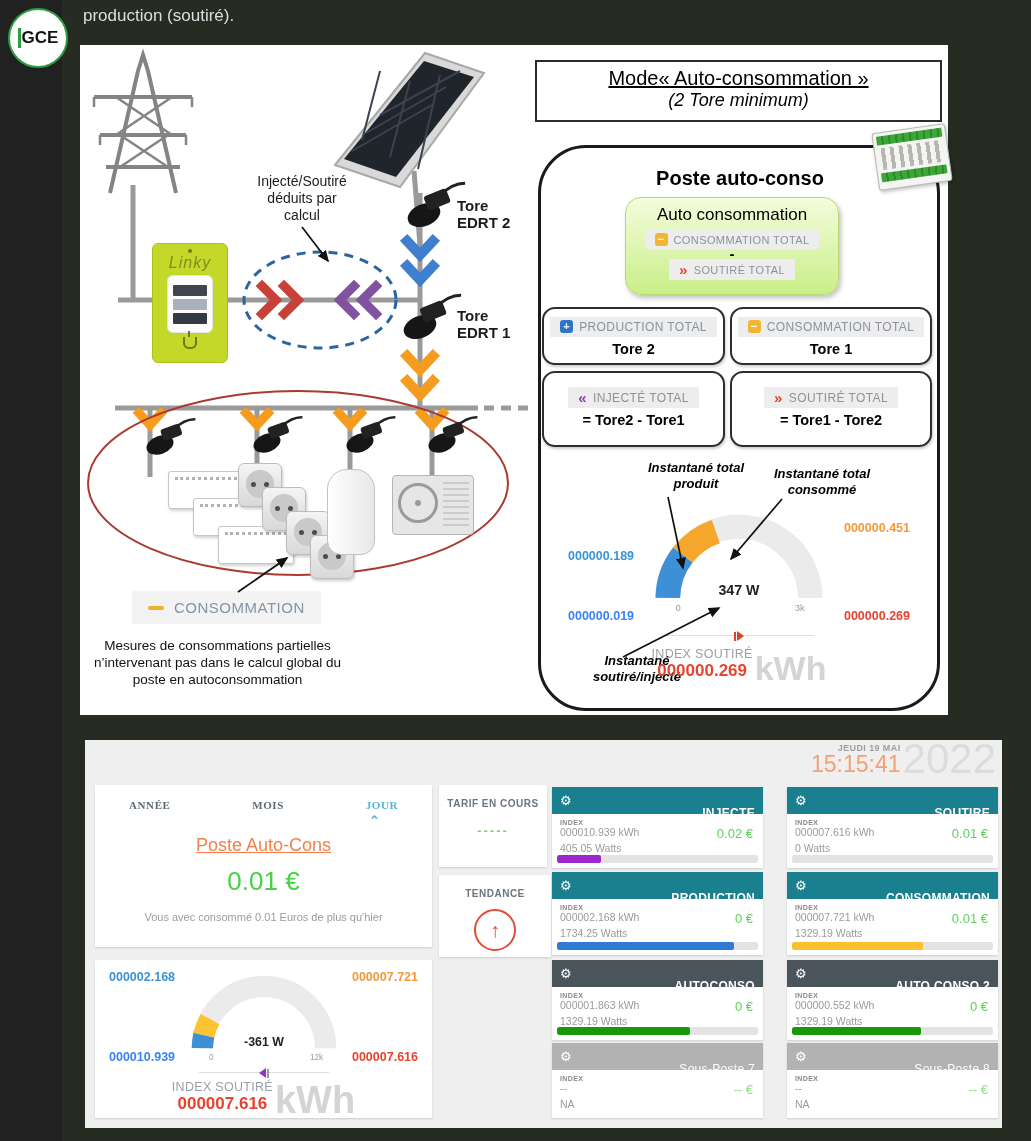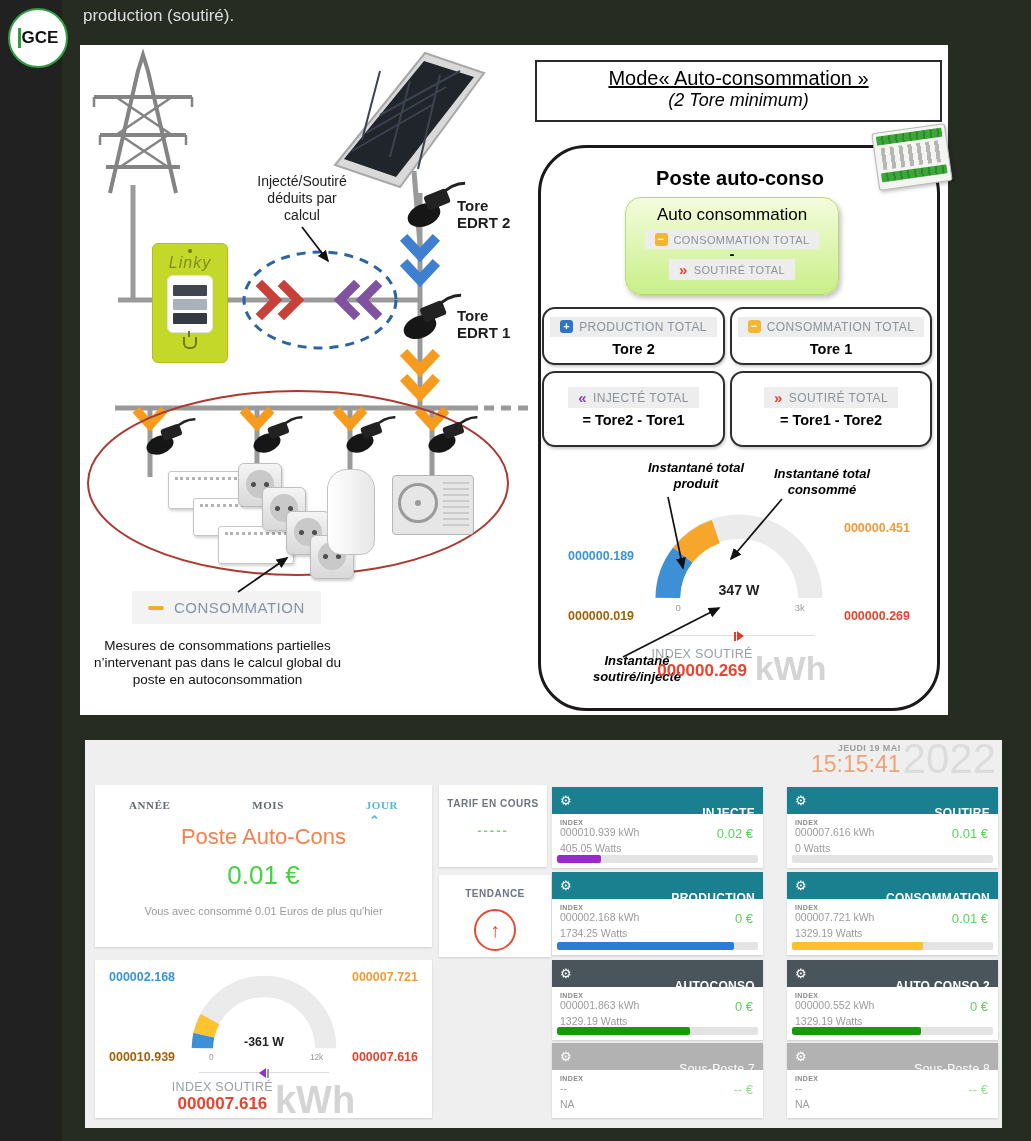--- a/index.html
+++ b/index.html
@@ -81,21 +81,21 @@
   #box-cons{left:650px;top:262px;width:202px;height:58px;}
   #box-inj{left:462px;top:326px;width:183px;height:76px;padding-top:14px;}
   #box-sou{left:650px;top:326px;width:202px;height:76px;padding-top:14px;}
   .annot{position:absolute;font-size:13px;font-style:italic;font-weight:bold;text-align:center;z-index:3;line-height:16px;}
   #ann1{left:550px;top:415px;width:132px;}
   #ann2{left:676px;top:421px;width:132px;}
   #ann3{left:496px;top:608px;width:122px;}
   
   .gwrap{position:absolute;z-index:3;}
   .gcorner{position:absolute;font-weight:bold;font-size:12.5px;}
-  .c-blue{color:#3a93d5;} .c-orange{color:#f39a37;} .c-purple{color:#a16207;} .c-red{color:#e8432e;}
+  .c-blue{color:#3a93d5;} .c-orange{color:#f39a37;} .c-purple{color:#3b82f6;} .c-red{color:#e8432e;}
   .gslider{position:absolute;left:50%;transform:translateX(-50%);width:150px;border-top:1px solid #ddd;display:flex;justify-content:center;}
   .mk{display:flex;align-items:center;gap:1px;margin-top:-5px;}
   .tri-r{width:0;height:0;border-top:5px solid transparent;border-bottom:5px solid transparent;border-left:7px solid #e0402a;}
   .tri-l{width:0;height:0;border-top:5px solid transparent;border-bottom:5px solid transparent;border-right:7px solid #8e34c9;}
   .mkbar-r{width:2px;height:9px;background:#e0402a;} .mkbar-p{width:2px;height:9px;background:#999;}
   .idx{position:absolute;left:50%;transform:translateX(-50%);display:flex;align-items:flex-end;justify-content:center;white-space:nowrap;}
   .idx .lab{font-size:12.5px;color:#9aa0a6;letter-spacing:.3px;text-align:center;}
   .idx .val{font-size:17px;font-weight:bold;color:#e8432e;text-align:center;}
   .idx .unit{font-size:34px;font-weight:bold;color:#d4d4d4;line-height:.75;margin-left:2px;}
   #pgauge{left:468px;top:452px;width:382px;height:200px;}
@@ -109,21 +109,21 @@
   #clock .dt{text-align:right;}
   #clock .date{font-size:9px;font-weight:bold;color:#9e9e9e;letter-spacing:.4px;}
   #clock .time{font-size:23px;color:#f0a273;line-height:22px;}
   #clock .year{font-size:42px;color:#dcdcdc;line-height:34px;margin-left:2px;}
   .wcard{position:absolute;background:#fff;box-shadow:0 1px 2px rgba(0,0,0,.14);}
   #sumcard{left:10px;top:45px;width:337px;height:162px;text-align:center;}
   #sumcard .tabs{display:flex;justify-content:space-between;padding:14px 34px 0;font-family:Liberation Serif, serif;}
   .tab{font-size:11px;font-weight:bold;color:#5f6b72;letter-spacing:.6px;cursor:pointer;}
   .tab.active{color:#53b7d8;}
   #sumcard .caret{position:absolute;right:52px;top:28px;color:#53b7d8;font-size:13px;font-weight:bold;}
-  #sumcard .stitle{margin-top:13px;font-size:22px;color:#f4814d;}
+  #sumcard .stitle{margin-top:24px;font-size:18px;color:#f4814d;text-decoration:underline;}
   #sumcard .samount{margin-top:10px;font-size:26px;color:#43d343;}
   #sumcard .snote{margin-top:14px;font-size:11px;color:#9b9b9b;}
   #gcard{left:10px;top:220px;width:337px;height:158px;}
   #gcard .tl{left:14px;top:10px;} #gcard .tr{right:14px;top:10px;}
   #gcard .bl{left:14px;top:90px;} #gcard .br{right:14px;top:90px;}
   #gcard svg.g{position:absolute;left:50%;transform:translateX(-50%);top:6px;}
   #gcard .gslider{top:112px;width:130px;} #gcard .idx{top:120px;}
   #gcard .idx .unit{font-size:38px;}
   #tarifcard{left:354px;top:45px;width:108px;height:82px;text-align:center;}
   #tendcard{left:354px;top:135px;width:112px;height:82px;text-align:center;}

